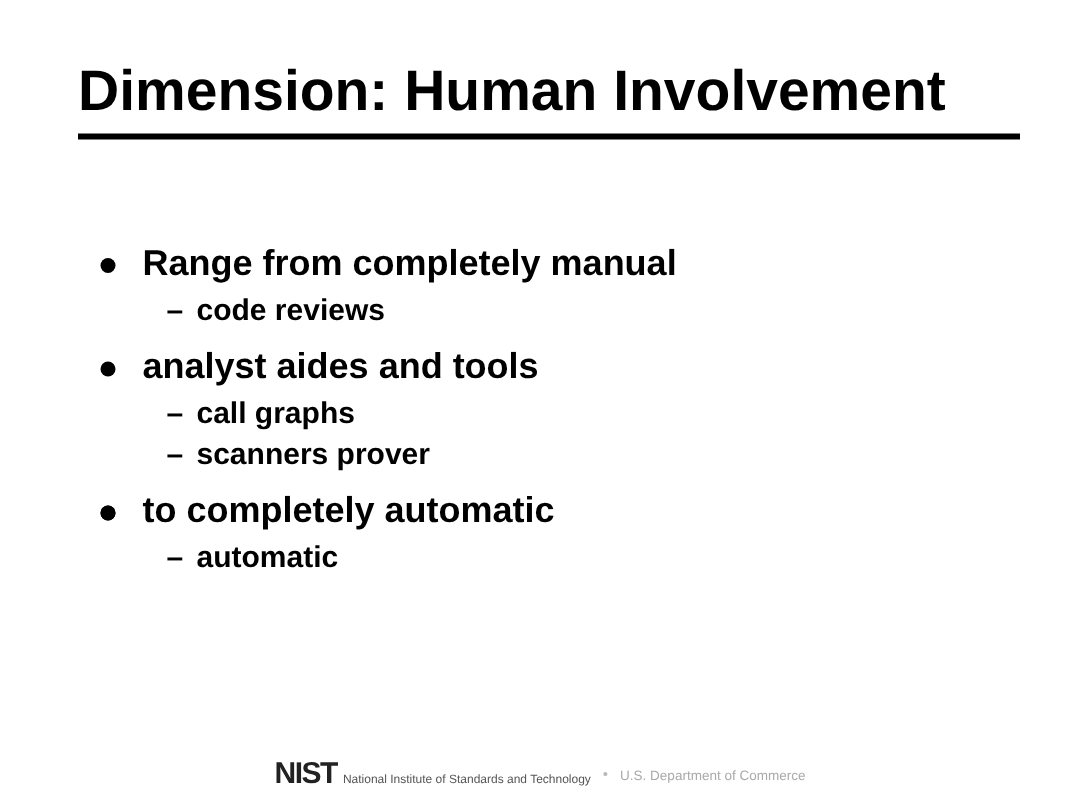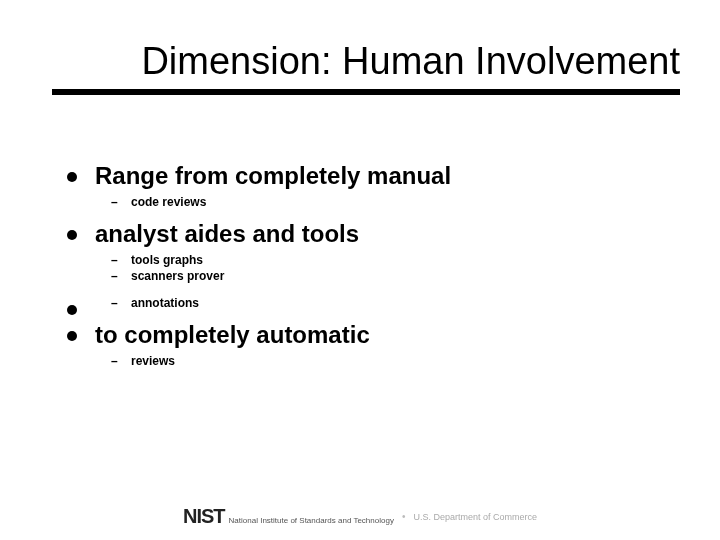--- a/index.html
+++ b/index.html
@@ -17,25 +17,24 @@
     width: 720px;
     height: 540px;
     box-sizing: border-box;
   }
   .title {
     position: absolute;
     left: 52px;
     top: 40px;
     right: 40px;
     font-size: 38px;
-    font-weight: 400;
-    border-bottom: 6px solid #000000;
+    font-weight: 700;
+    border-bottom: 4px solid #000000;
     padding-bottom: 6px;
     letter-spacing: 0px;
-    text-align: right;
   }
   .body {
     position: absolute;
     left: 67px;
     top: 162px;
     right: 60px;
   }
   ul.lvl1 {
     list-style: none;
     margin: 0;
@@ -59,21 +58,21 @@
     border-radius: 50%;
   }
   ul.lvl2 {
     list-style: none;
     margin: 4px 0 10px 0;
     padding: 0 0 0 16px;
   }
   ul.lvl2 > li {
     position: relative;
     padding-left: 20px;
-    font-size: 12px;
+    font-size: 20px;
     font-weight: bold;
     line-height: 1.35;
   }
   ul.lvl2 > li::before {
     content: "–";
     position: absolute;
     left: 0;
     top: 0;
   }
   .footer {
@@ -126,33 +125,30 @@
     <ul class="lvl1">
       <li>
         <span>Range from completely manual</span>
         <ul class="lvl2">
           <li>code reviews</li>
         </ul>
       </li>
       <li>
         <span>analyst aides and tools</span>
         <ul class="lvl2">
-          <li>tools graphs</li>
+          <li>call graphs</li>
           <li>scanners prover</li>
         </ul>
       </li>
       <li>
-        <ul class="lvl2">
-          <li>annotations</li>
-        </ul>
       </li>
       <li>
         <span>to completely automatic</span>
         <ul class="lvl2">
-          <li>reviews</li>
+          <li>automatic</li>
         </ul>
       </li>
     </ul>
   </div>
 
   <div class="footer">
     <div class="nist-logo">
       <span class="nist-mark">NIST</span>
       <span class="nist-sub">National Institute of Standards and Technology</span>
     </div>

